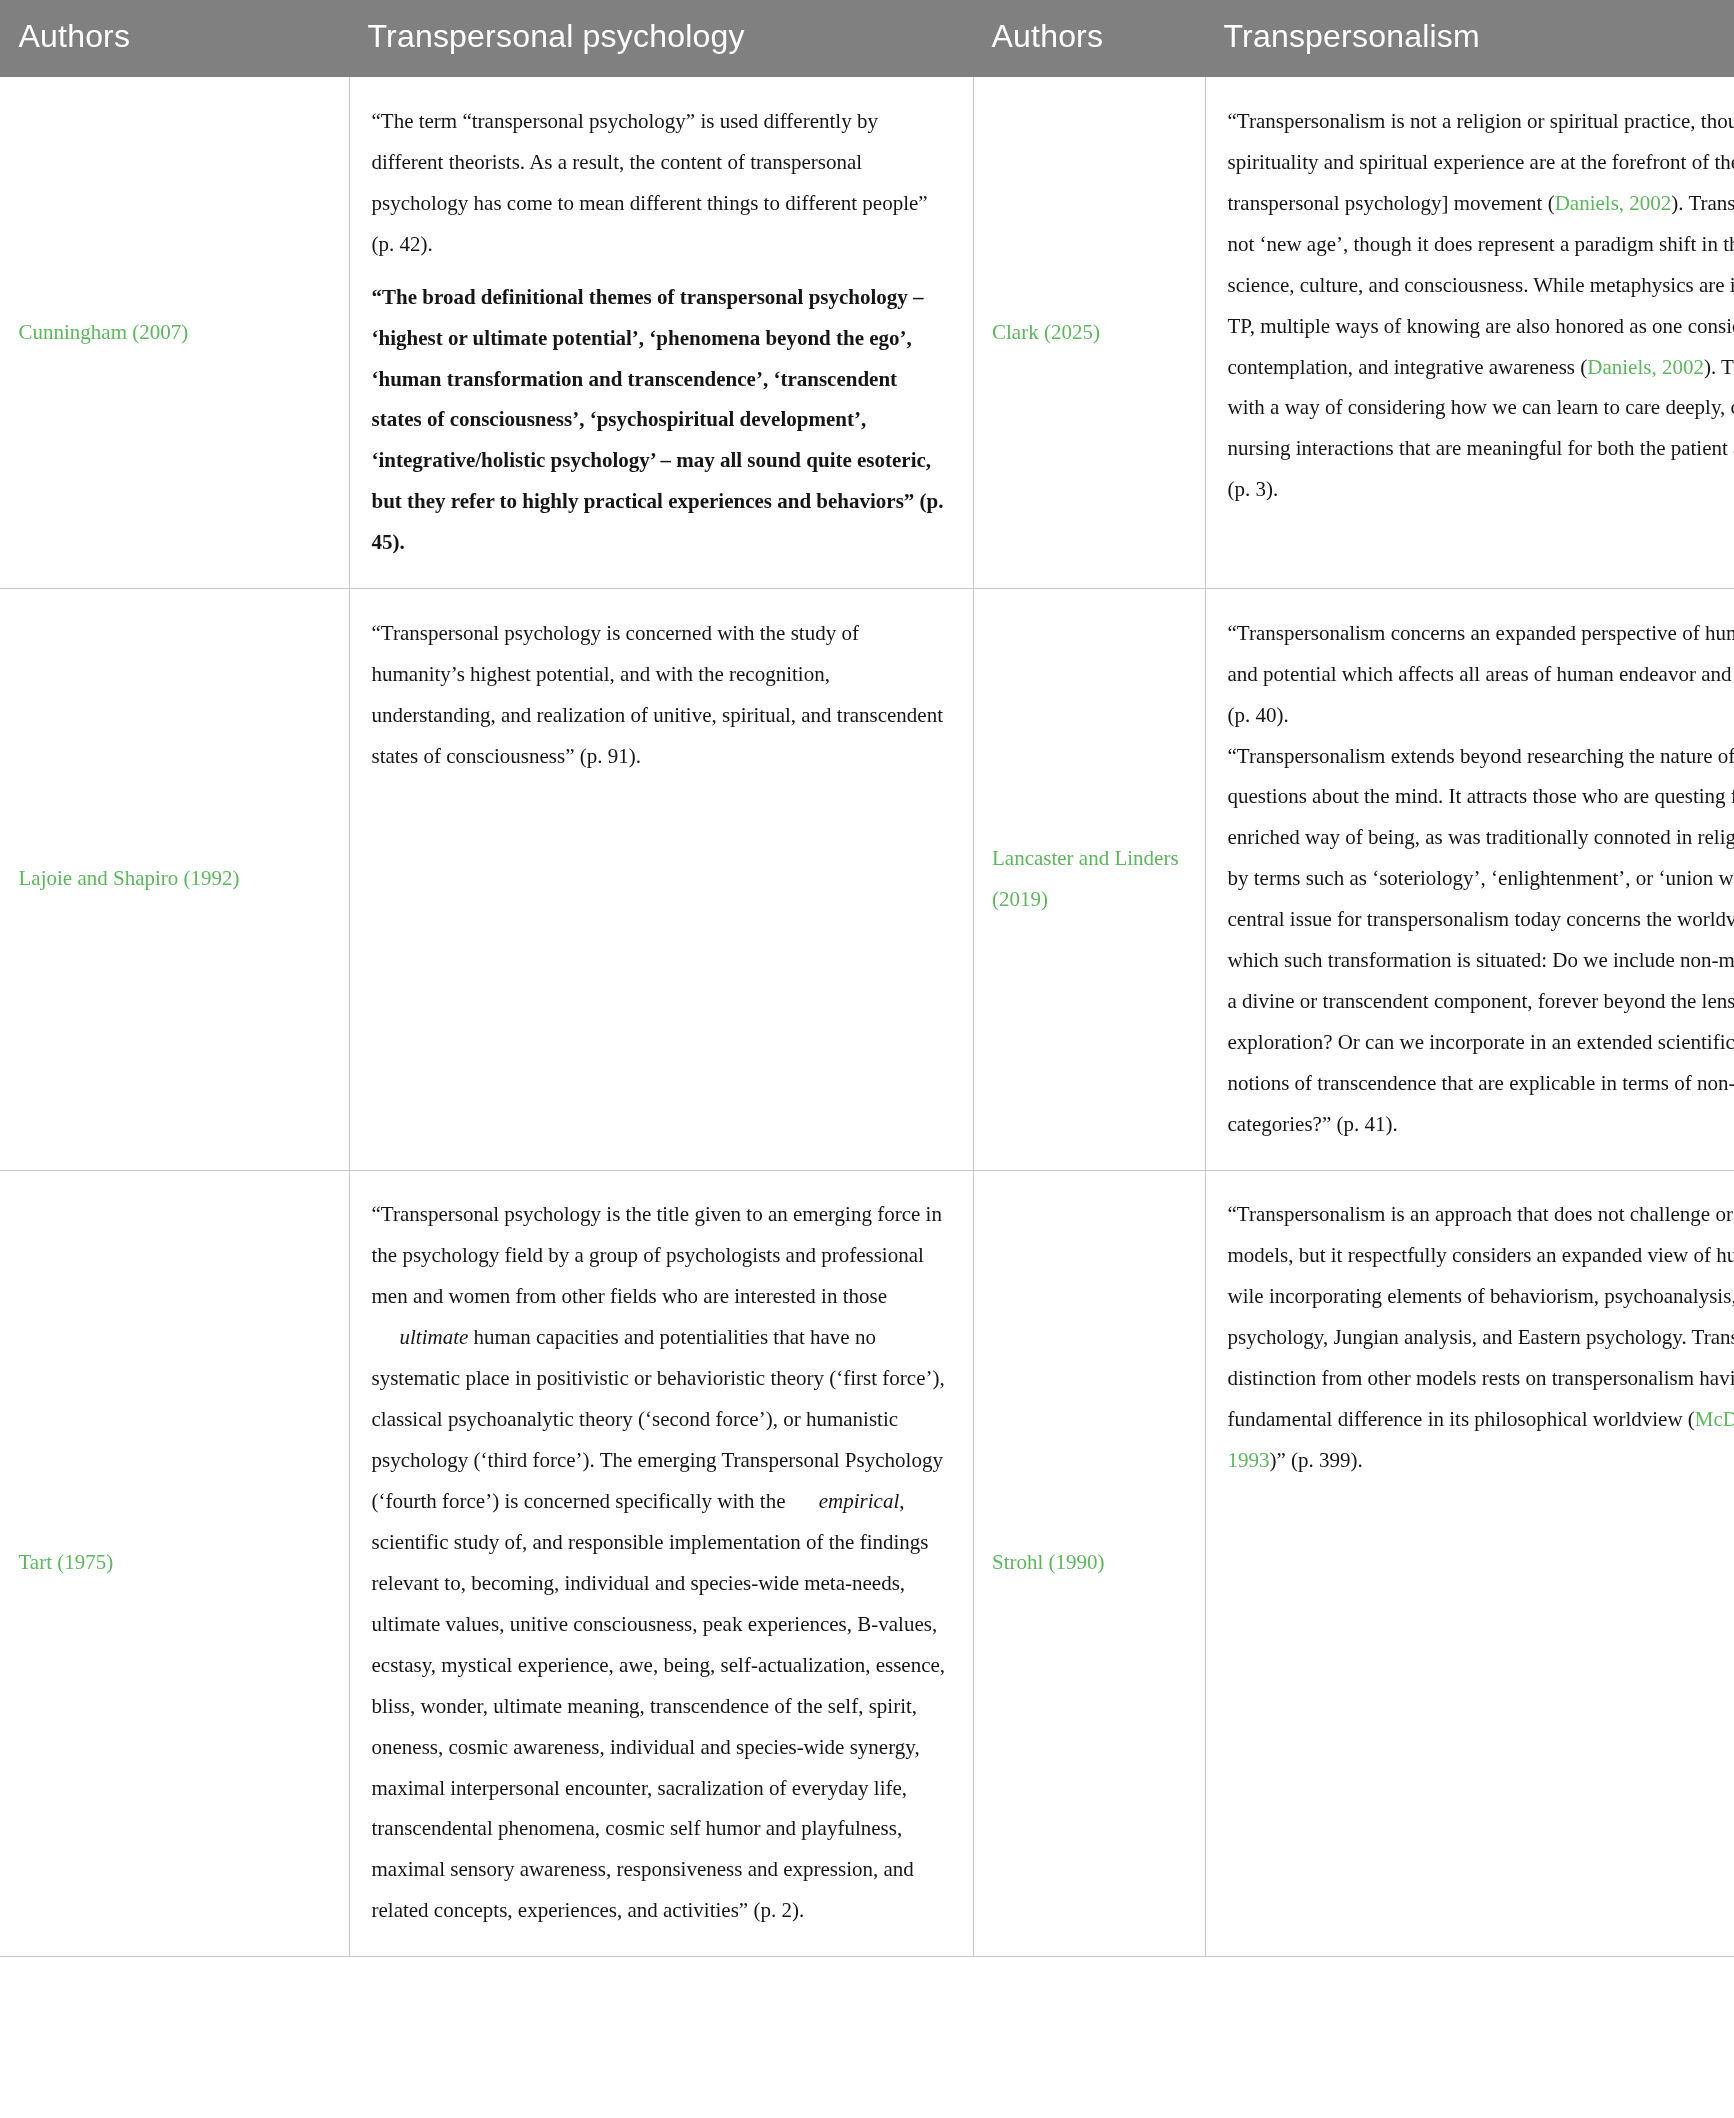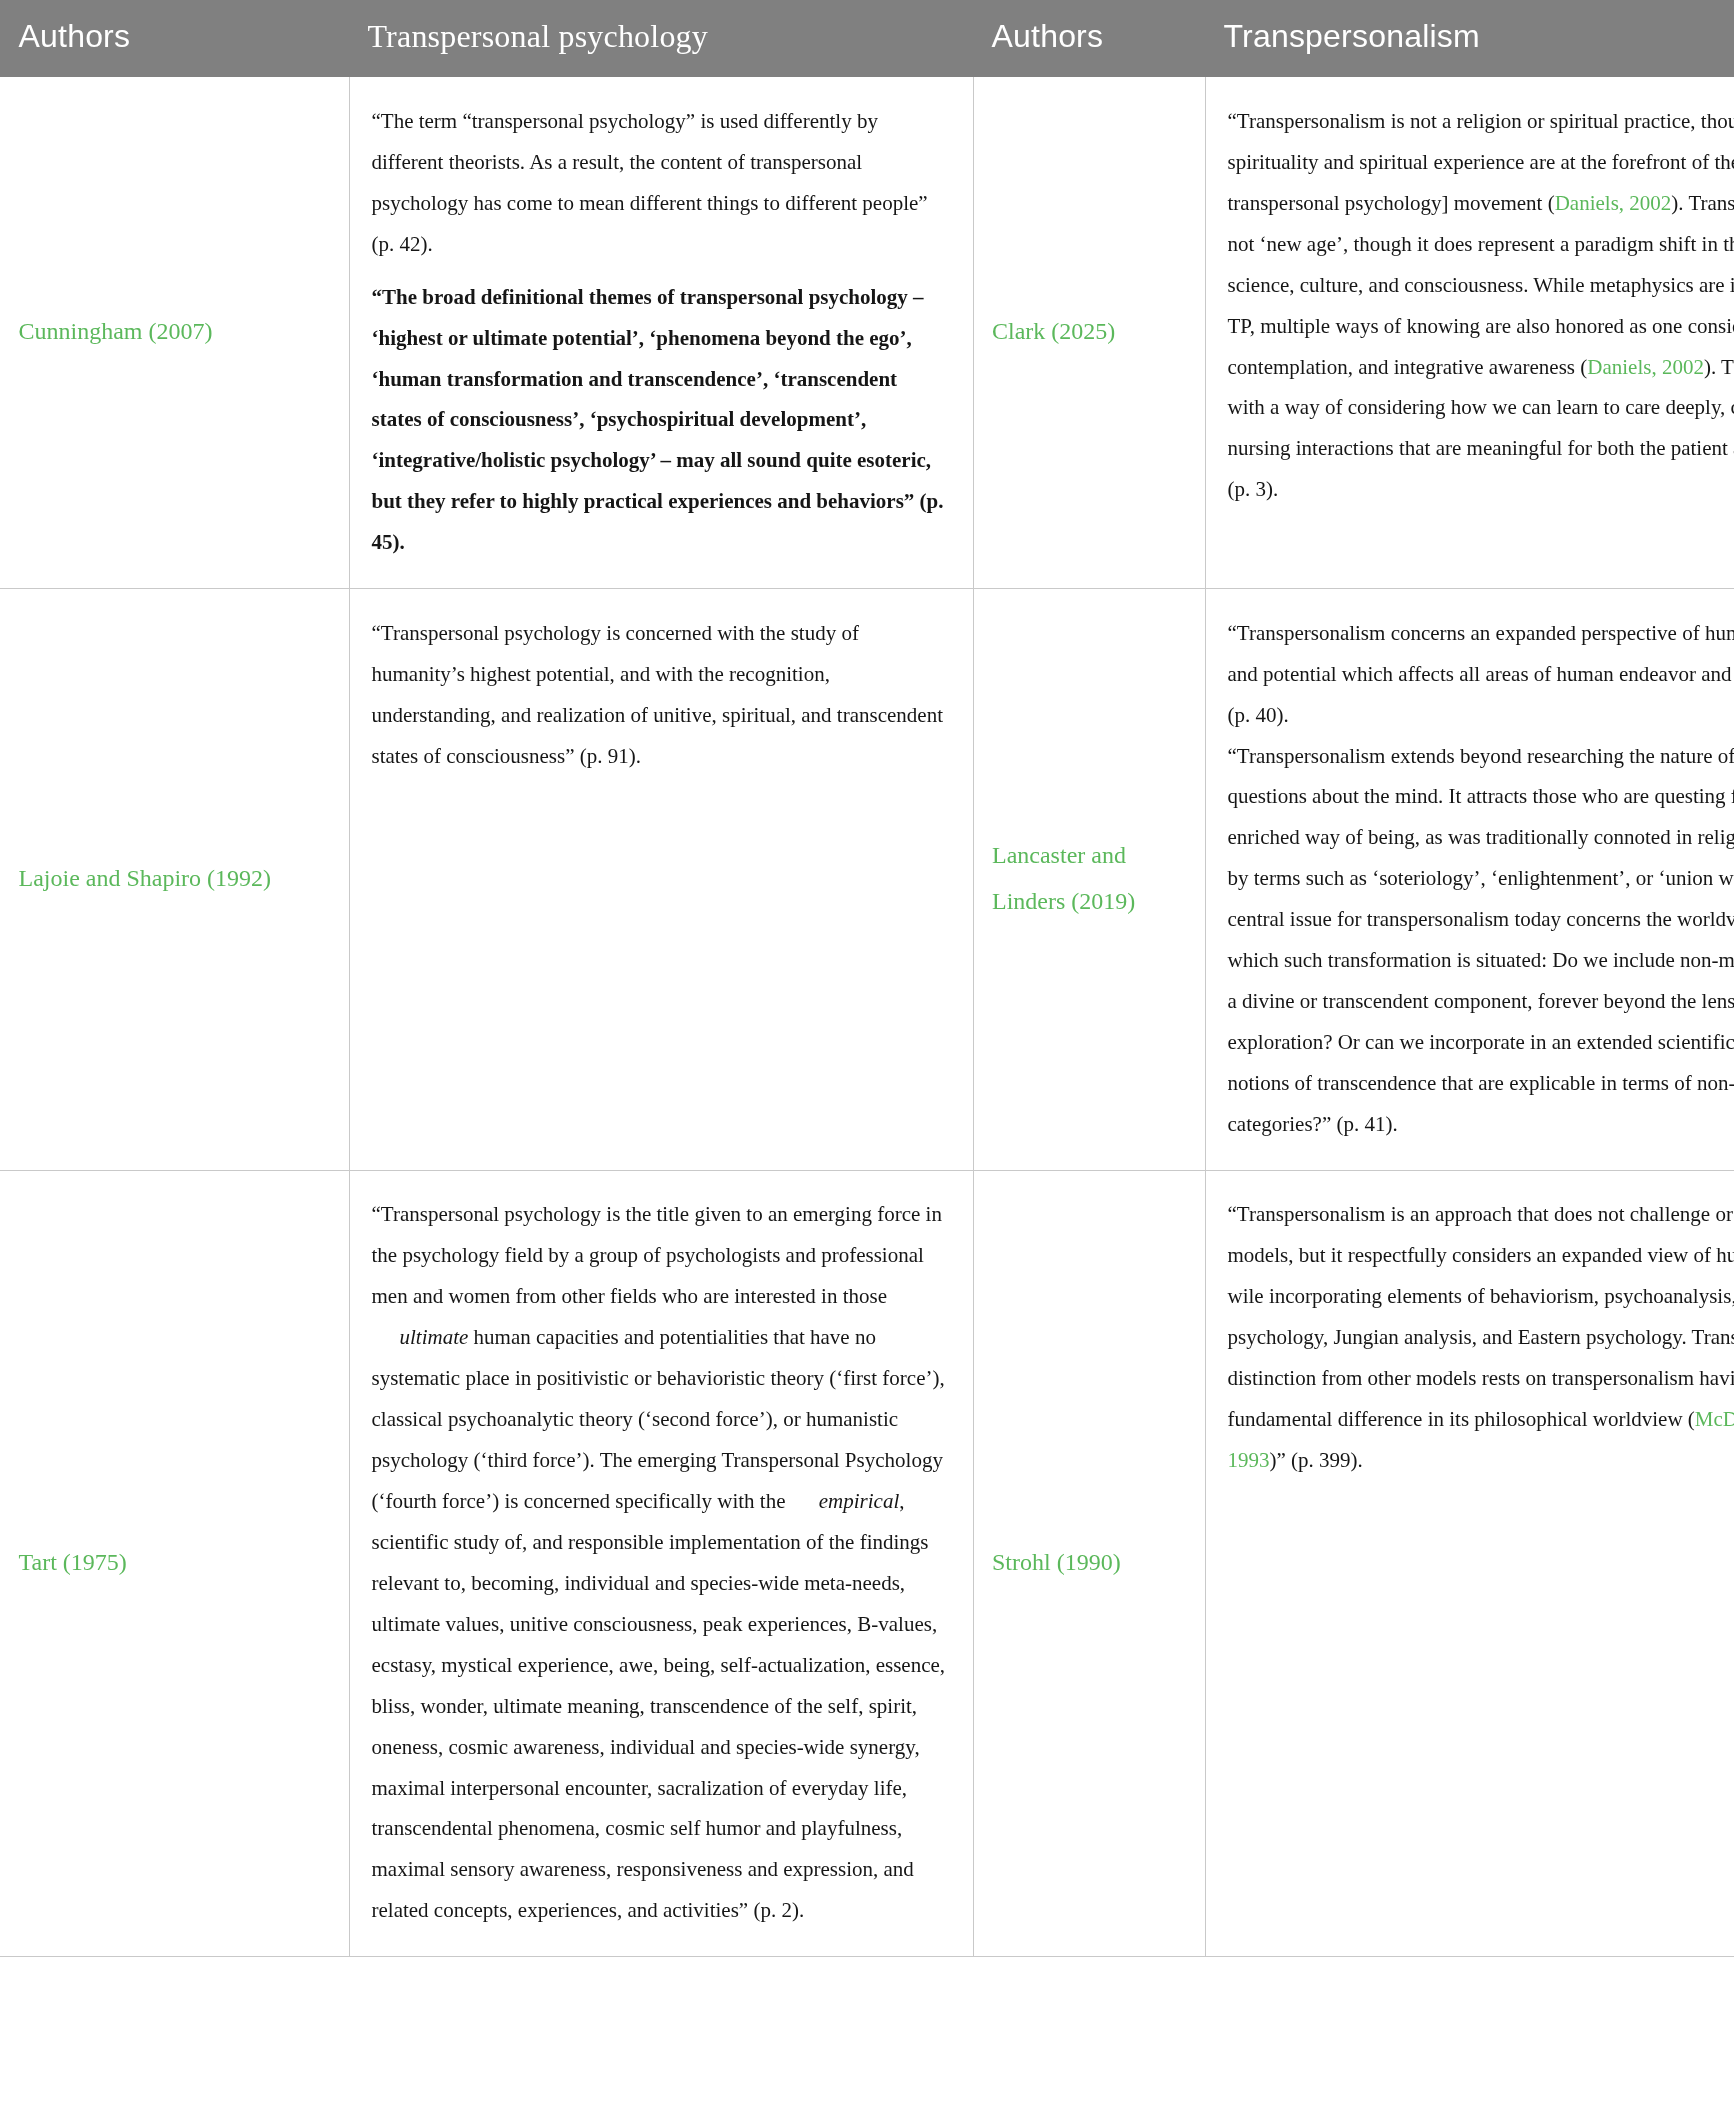--- a/index.html
+++ b/index.html
@@ -32,21 +32,21 @@
     font-weight: 400;
     font-size: 32px;
     line-height: 1.2;
     text-align: left;
     padding: 17px 18.5px 22px 18.5px;
     border: none;
     vertical-align: middle;
     letter-spacing: 0.2px;
   }
   thead th.col-authors-1 { width: 312px; }
-  thead th.col-tp        { width: 587px; font-family: Liberation Serif, serif; }
+  thead th.col-tp        { width: 587px; }
   thead th.col-authors-2 { width: 195px; }
   thead th.col-tpism     { width: 640px; }
 
   
   tbody td {
     border-bottom: 1.7px solid #c9c9c9;
     border-right: 1.7px solid #c9c9c9;
     vertical-align: top;
     padding: 23.5px 22px 25px 22px;
     font-size: 21px;
@@ -59,21 +59,21 @@
 
   td.author-cell {
     vertical-align: middle;
     padding-left: 18.5px;
     padding-right: 11.7px;
   }
 
   .author-link {
     color: #5bb85b;
     text-decoration: none;
-    font-size: 24px;
+    font-size: 21px;
     line-height: 1.9;
     display: inline;
   }
   .cite-link {
     color: #5bb85b;
     text-decoration: none;
   }
 
   .quote-para { margin: 0; }
   .quote-para + .quote-para { margin-top: 12px; font-weight: bold; }

